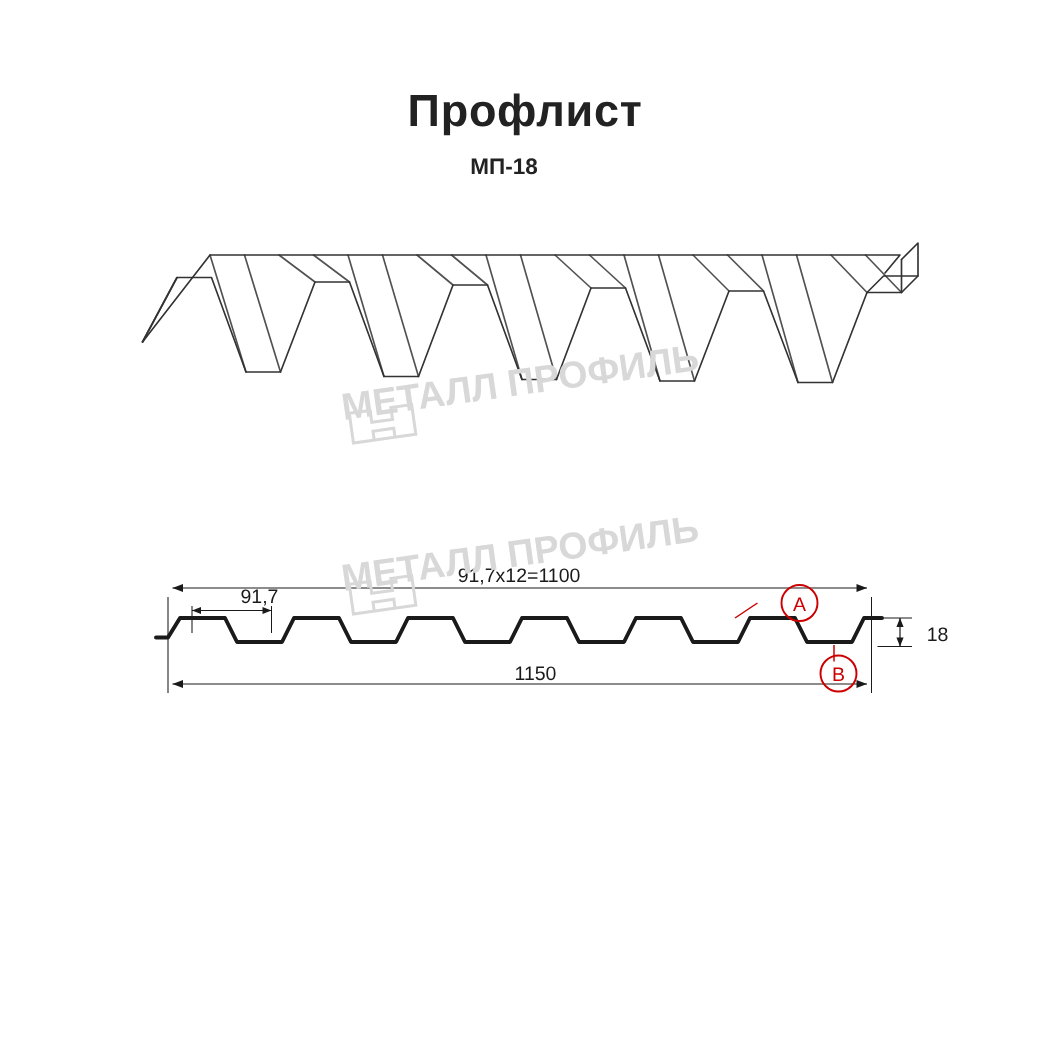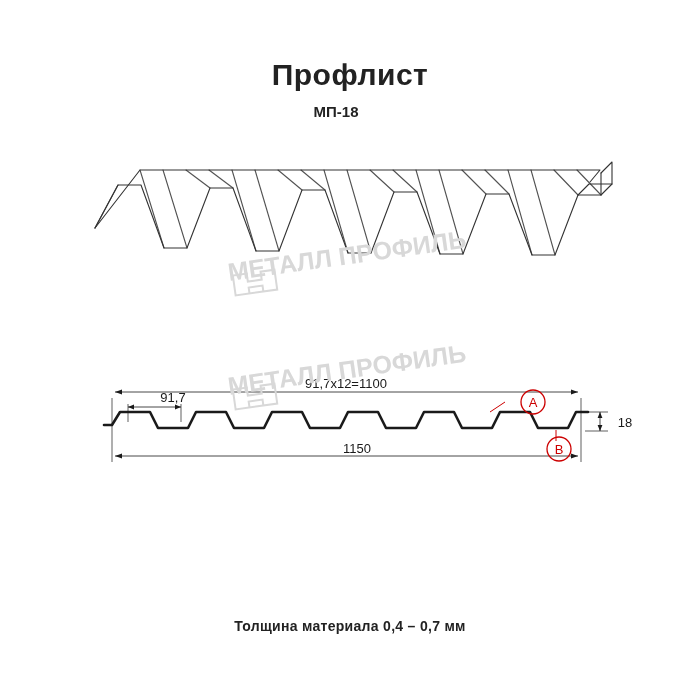--- a/index.html
+++ b/index.html
@@ -203,14 +203,13 @@
   <div class="wm wm1">МЕТАЛЛ ПРОФИЛЬ</div>
 
   <svg class="wm-logo" style="top:376px; left:228px;" width="62" height="40" viewBox="0 0 62 40">
     <g transform="rotate(-8 31 20)" stroke="#d8d8d8" stroke-width="2" fill="none">
       <path d="M6,30 L6,10 L20,10 L20,18 L34,18 L34,10 L48,10 L48,30 Z"></path>
       <path d="M20,30 L20,24 L34,24 L34,30"></path>
     </g>
   </svg>
   <div class="wm wm2">МЕТАЛЛ ПРОФИЛЬ</div>
 
-  <div class="footnote">Толщина материала 0,4 – 0,7 мм</div>
 </div>
 
 </body></html>

